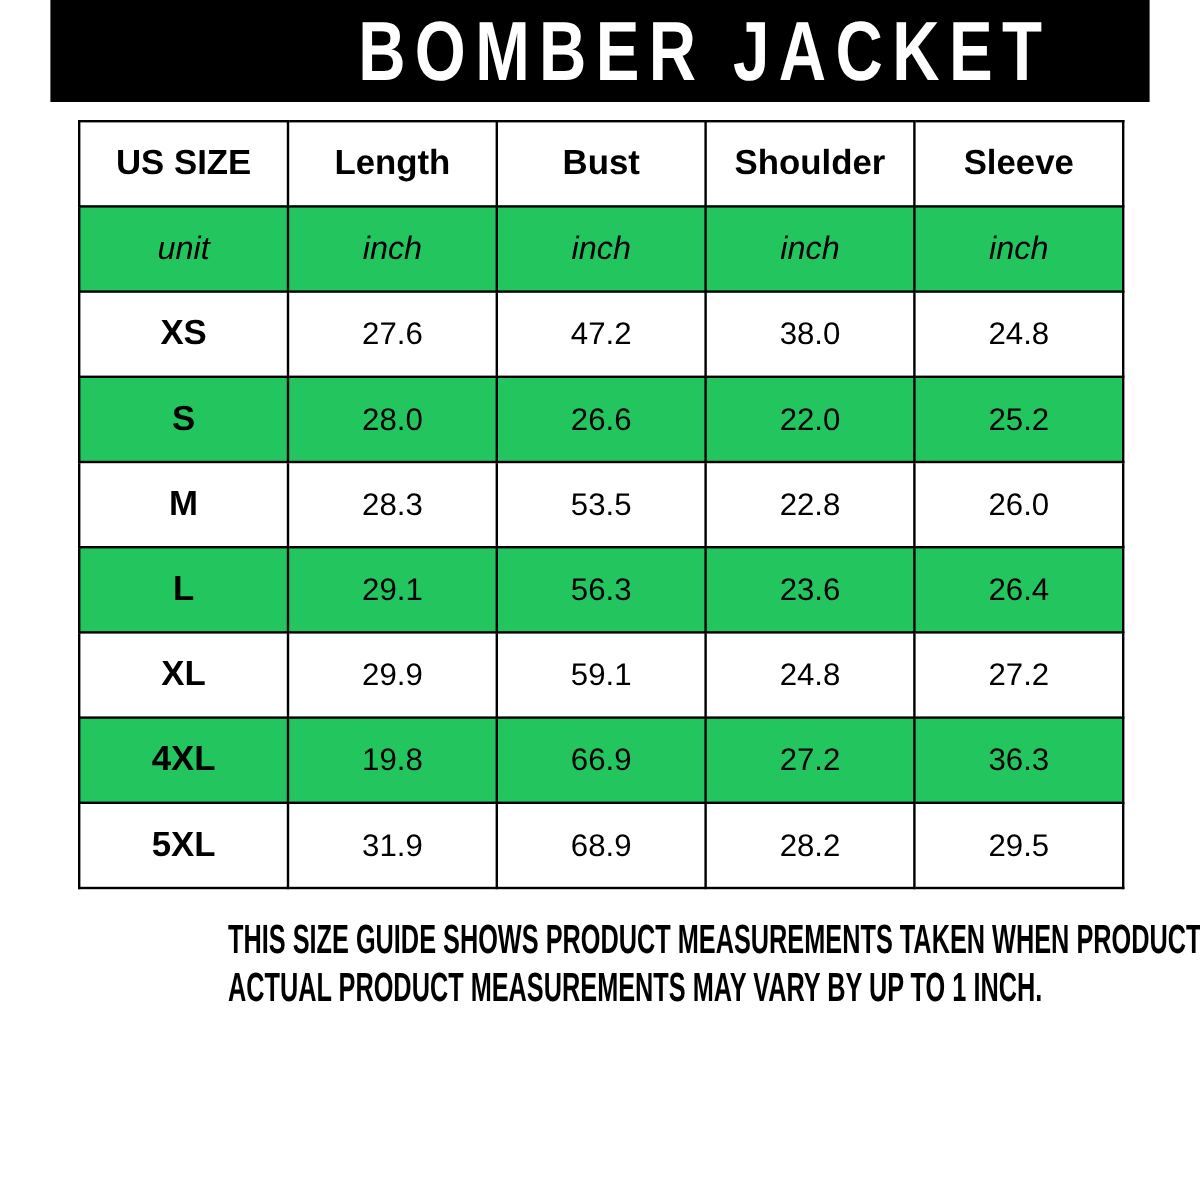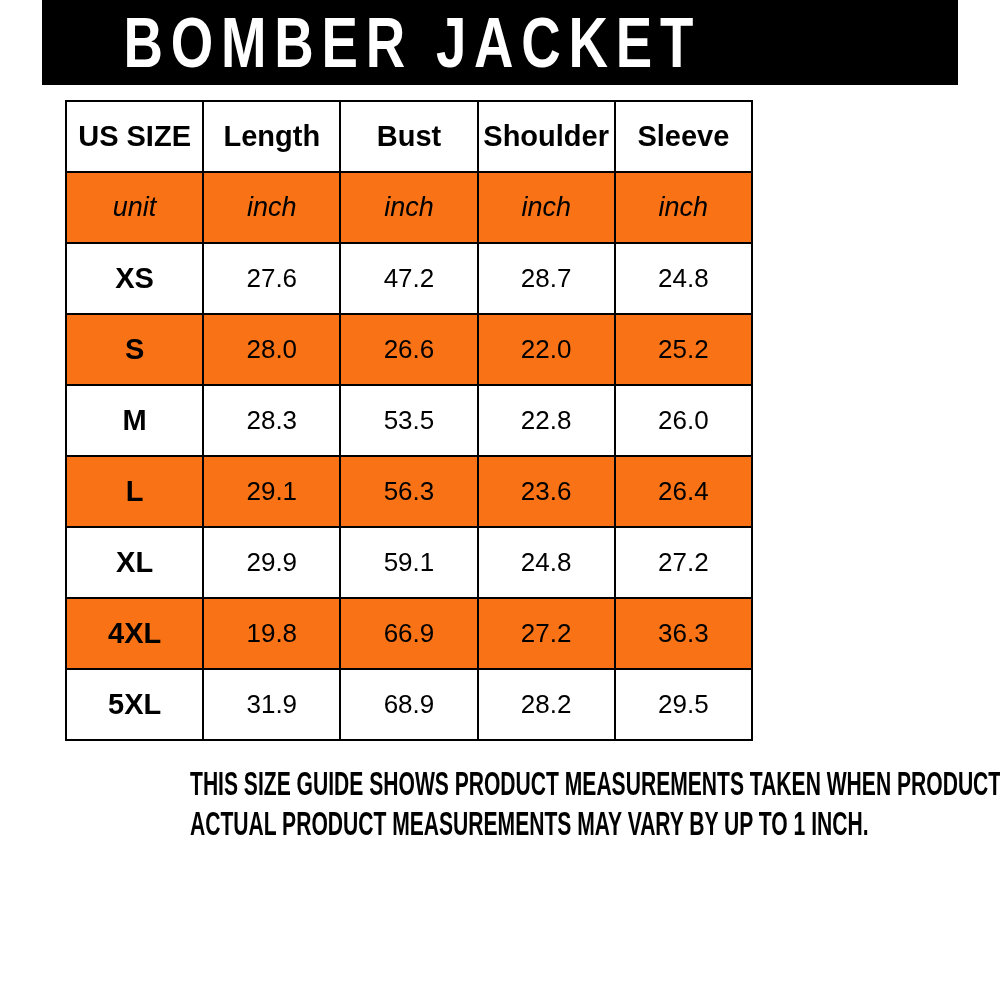--- a/index.html
+++ b/index.html
@@ -12,56 +12,56 @@
   }
   .page { width: 1000px; height: 1000px; overflow: hidden; }
 
   
   .header-bar {
     margin: 0 42px;
     height: 85px;
     background: #000000;
     display: flex;
     align-items: center;
-    justify-content: flex-start;
+    justify-content: flex-end;
   }
   .title-text {
     color: #ffffff;
     font-weight: 700;
     font-size: 70px;
     letter-spacing: 10px;
     white-space: nowrap;
     transform: scaleX(0.78);
     transform-origin: center;
     line-height: 1;
   }
 
   
   table.size-table {
     border-collapse: collapse;
     table-layout: fixed;
-    width: 688px;
+    width: 872px;
     margin: 15px 0 0 65px;
   }
   .size-table th, .size-table td {
     border: 2px solid #000000;
     width: 20%;
     height: 71px;
     text-align: center;
     vertical-align: middle;
     padding: 0;
     font-size: 26px;
     background: #ffffff;
   }
   .size-table th {
     font-size: 29px;
     font-weight: 700;
   }
   .size-table td.size-cell { font-weight: 700; font-size: 29px; }
-  .size-table tr.alt td { background: #f97316; }
+  .size-table tr.alt td { background: #22c55e; }
   .size-table tr.unit-row td { font-style: italic; font-size: 27px; }
 
   
   .footer-note {
     margin-top: 22px;
     text-align: center;
   }
   .footer-line {
     font-weight: 700;
     font-size: 34px;
@@ -95,21 +95,21 @@
         <td>unit</td>
         <td>inch</td>
         <td>inch</td>
         <td>inch</td>
         <td>inch</td>
       </tr>
       <tr>
         <td class="size-cell">XS</td>
         <td>27.6</td>
         <td>47.2</td>
-        <td>28.7</td>
+        <td>38.0</td>
         <td>24.8</td>
       </tr>
       <tr class="alt">
         <td class="size-cell">S</td>
         <td>28.0</td>
         <td>26.6</td>
         <td>22.0</td>
         <td>25.2</td>
       </tr>
       <tr>

